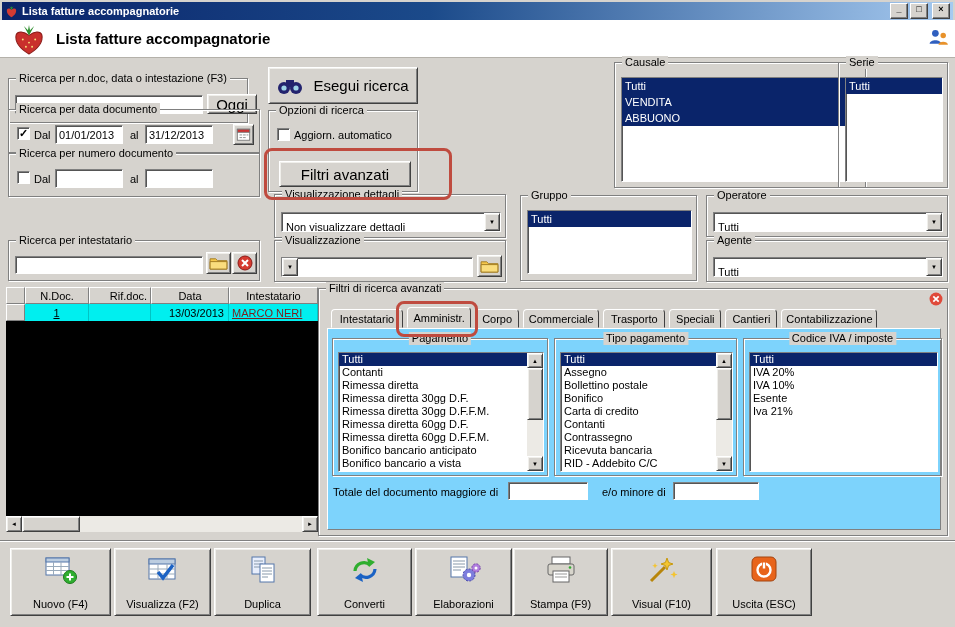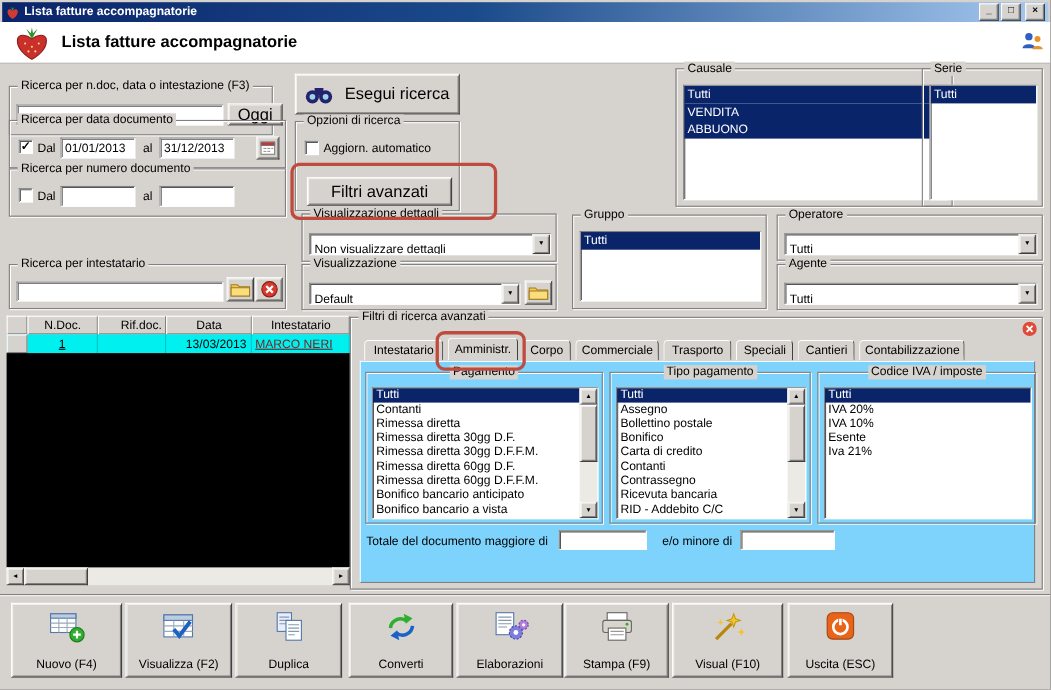--- a/index.html
+++ b/index.html
@@ -173,21 +173,20 @@
     <span class="glab">Visualizzazione dettagli</span>
     <div class="abs sunken combo" style="left:6px;top:17px;width:220px;height:20px;">
       <span class="ctext">Non visualizzare dettagli</span>
       <div class="cbtn raised">▼</div>
     </div>
   </div>
 
   <div class="abs gbox" style="left:274px;top:240px;width:232px;height:42px;">
     <span class="glab">Visualizzazione</span>
     <div class="abs sunken combo" style="left:6px;top:16px;width:192px;height:20px;">
-      <span class="ctext">Default</span>
       <div class="cbtn raised">▼</div>
     </div>
     <div class="abs raised btn" style="left:202px;top:14px;width:25px;height:22px;">
       <svg width="19" height="14" viewBox="0 0 20 15">
         <path d="M1 3 h6 l2 2 h10 v9 H1 z" fill="#f6c84c" stroke="#a07a1f"></path>
         <path d="M1 6 h18 v8 H1 z" fill="#fadd7d" stroke="#a07a1f"></path>
       </svg>
     </div>
   </div>
 

